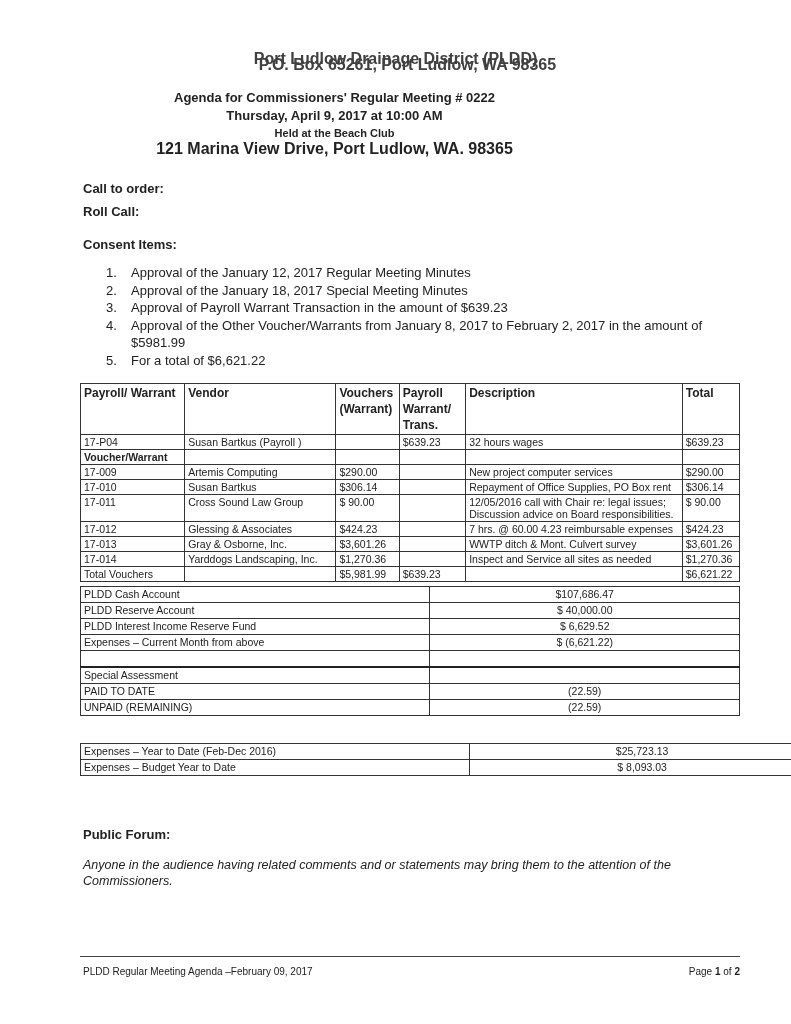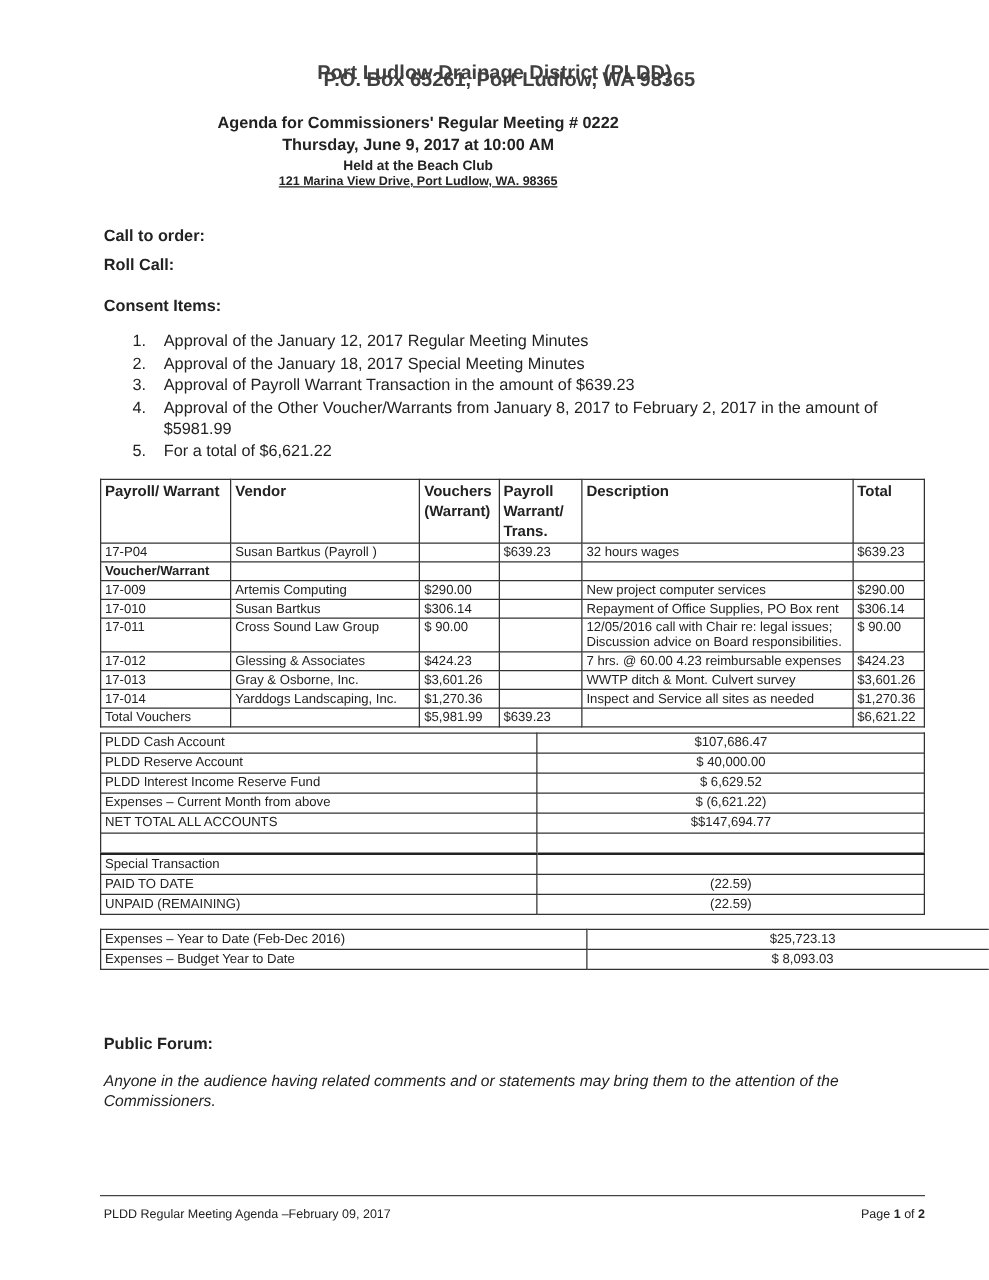--- a/index.html
+++ b/index.html
@@ -22,23 +22,23 @@
   .para { position:absolute; left:83px; top:857px; width:640px; font-size:12.5px; line-height:16px;font-style:italic; }
   .footline { position:absolute; left:80px; top:956px; width:660px; border-top:1px solid #444; }
   .foot { position:absolute; top:966px; font-size:10px; }
 </style>
 </head>
 <body>
 
 <div class="hdr1" style="top:50px;">Port Ludlow Drainage District (PLDD)</div>
 <div class="hdr1" style="top:56px;margin-left:12px;">P.O. Box 65261, Port Ludlow, WA 98365</div>
 <div class="hdr2" style="top:90px;font-size:13px;">Agenda for Commissioners' Regular Meeting # 0222</div>
-<div class="hdr2" style="top:108px;font-size:13px;">Thursday, June 9, 2017 at 10:00 AM</div>
+<div class="hdr2" style="top:108px;font-size:13px;">Thursday, April 9, 2017 at 10:00 AM</div>
 <div class="hdr2" style="top:127px;font-size:11px;">Held at the Beach Club</div>
-<div class="hdr2" style="top:140px;font-size:10px;text-decoration:underline;">121 Marina View Drive, Port Ludlow, WA.  98365</div>
+<div class="hdr2" style="top:140px;font-size:16px;">121 Marina View Drive, Port Ludlow, WA.  98365</div>
 
 <div class="sect" style="top:170px;margin-top:11px;">Call to order:</div>
 <div class="sect" style="top:204px;">Roll Call:</div>
 <div class="sect" style="top:237px;">Consent Items:</div>
 
 <ol class="list">
   <li><span class="num">1.</span><span>Approval of the January 12, 2017 Regular Meeting Minutes</span></li>
   <li><span class="num">2.</span><span>Approval of the January 18, 2017 Special Meeting Minutes</span></li>
   <li><span class="num">3.</span><span>Approval of Payroll Warrant Transaction in the amount of $639.23</span></li>
   <li><span class="num">4.</span><span>Approval of the Other Voucher/Warrants from January 8, 2017 to February 2, 2017 in the amount of $5981.99</span></li>
@@ -154,29 +154,25 @@
       </tr>
   <tr>
         <td>PLDD Interest Income Reserve Fund</td>
         <td class="c">$   6,629.52</td>
       </tr>
   <tr>
         <td>Expenses – Current Month from above</td>
         <td class="c">$   (6,621.22)</td>
       </tr>
   <tr>
-        <td>NET TOTAL ALL ACCOUNTS</td>
-        <td class="c">$$147,694.77</td>
-      </tr>
-  <tr>
         <td></td>
         <td class="c"></td>
       </tr>
   <tr class="thick">
-        <td>Special Transaction</td>
+        <td>Special Assessment</td>
         <td class="c"></td>
       </tr>
   <tr>
         <td>PAID TO DATE</td>
         <td class="c">(22.59)</td>
       </tr>
   <tr>
         <td>UNPAID (REMAINING)</td>
         <td class="c">(22.59)</td>
       </tr>

